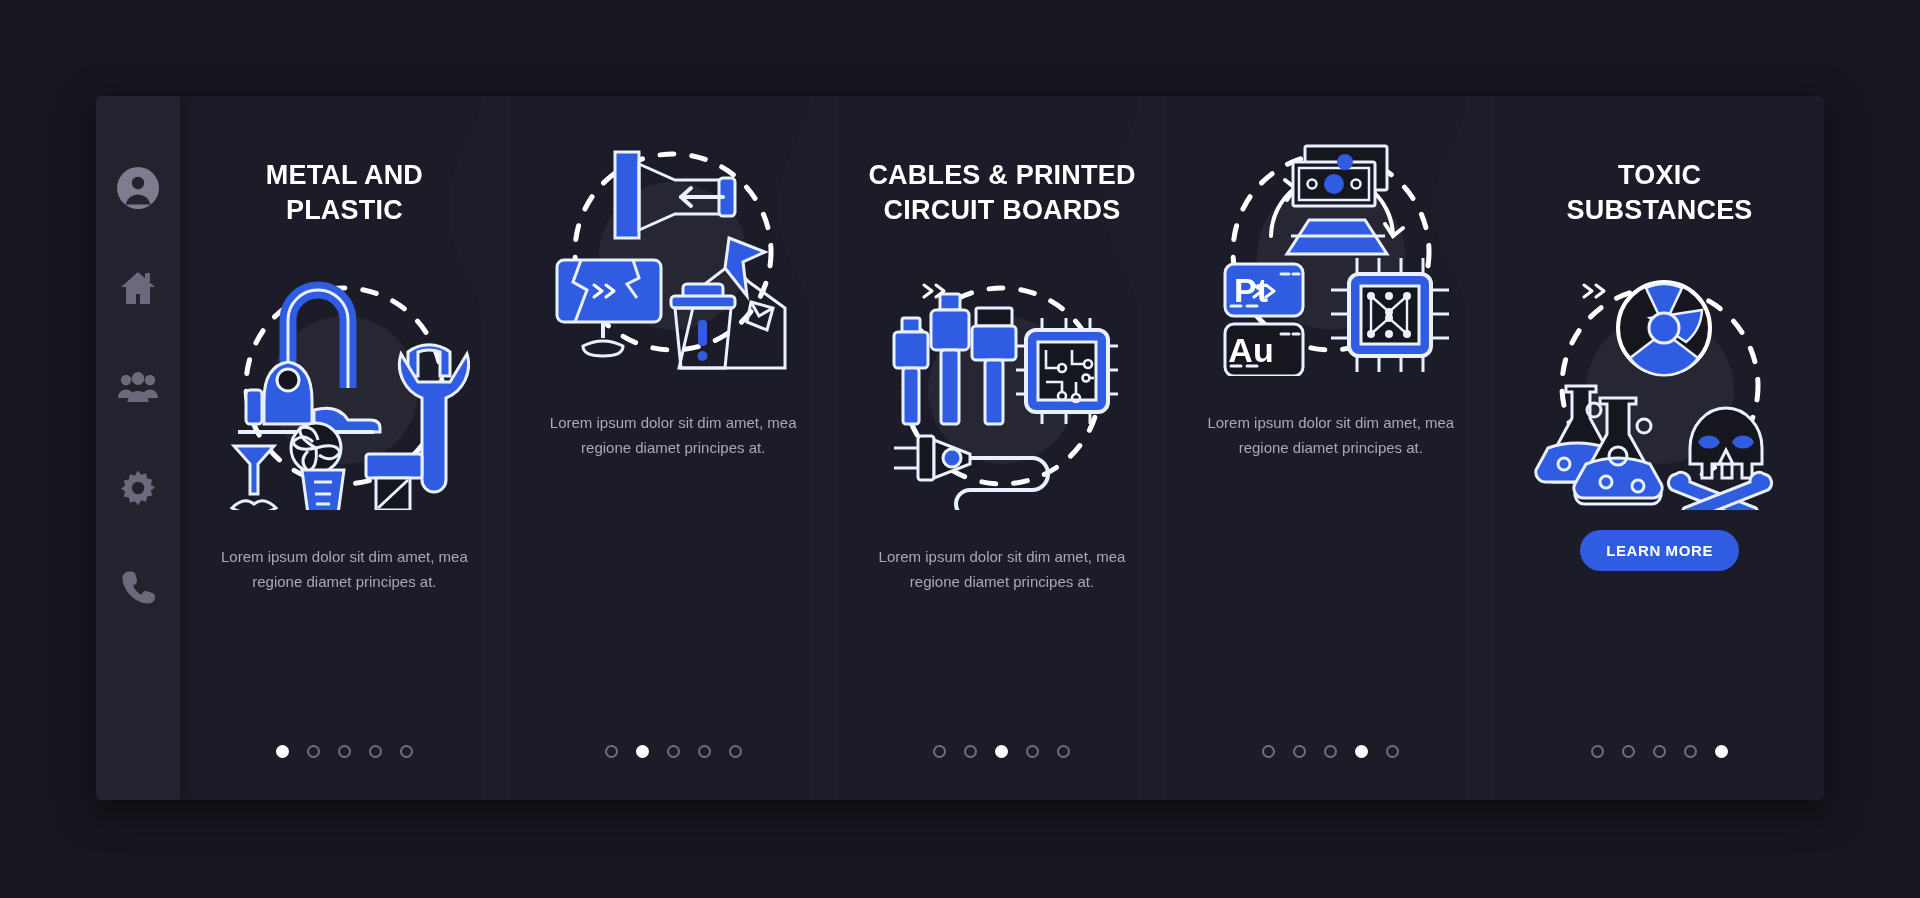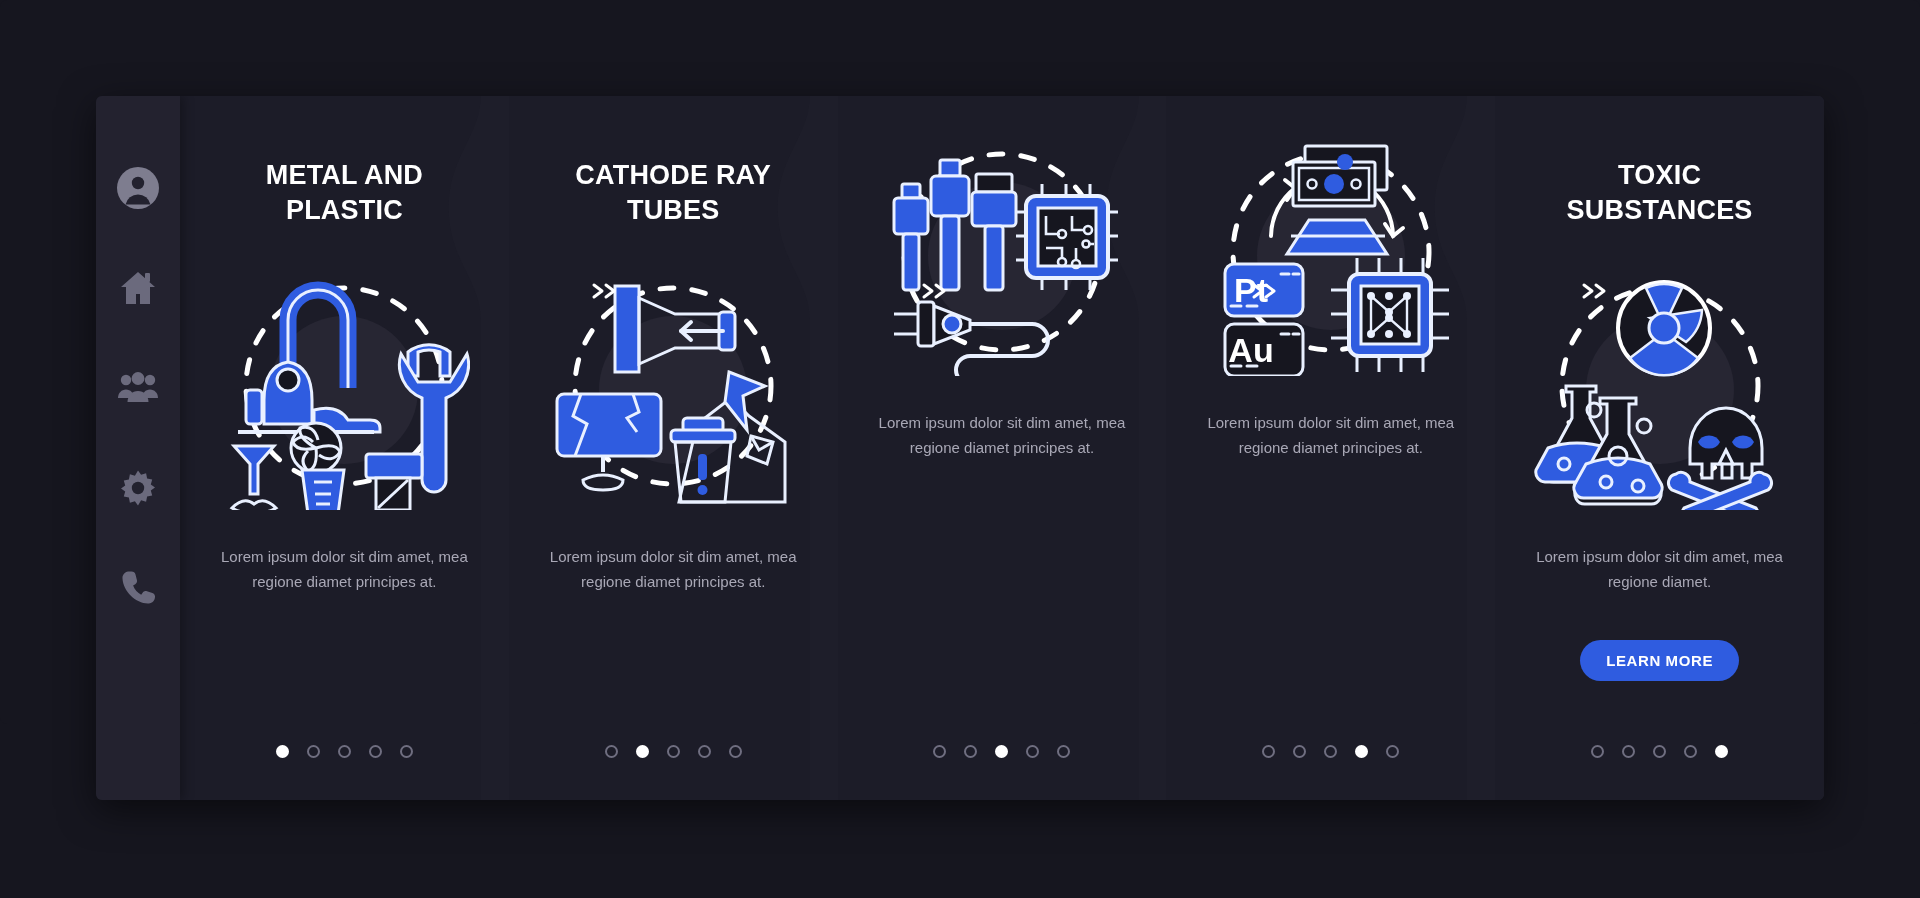--- a/index.html
+++ b/index.html
@@ -282,21 +282,20 @@
         </div>
       </section>
 
       <section class="card">
         <div class="panel">
           <svg viewBox="0 0 328 704" preserveAspectRatio="none">
             <path d="M0 0 H300 C300 40 268 60 268 112 C268 164 300 184 300 224 V704 H0 Z" fill="#1c1c28"></path>
           </svg>
         </div>
         <div class="content">
-          <h2 class="card-title">CATHODE RAY TUBES</h2>
           <div class="illustration">
             <svg viewBox="0 0 252 252">
               <circle cx="126" cy="132" r="74" fill="#272633"></circle>
               <circle cx="126" cy="128" r="98" fill="none" stroke="#ffffff" stroke-width="5" stroke-linecap="round" stroke-dasharray="14 18"></circle>
 
               <path d="M68 28 h24 v86 h-24z" fill="#2f5ce0" stroke="#e9f0ff" stroke-width="3"></path>
               <path d="M92 40 l36 16 h52 v34 h-52 l-36 16z" fill="none" stroke="#e9f0ff" stroke-width="3"></path>
               <rect x="172" y="54" width="16" height="38" rx="4" fill="#2f5ce0" stroke="#e9f0ff" stroke-width="3"></rect>
               <g stroke="#e9f0ff" stroke-width="4" fill="none" stroke-linecap="round" stroke-linejoin="round">
                 <line x1="134" y1="73" x2="176" y2="73"></line>
@@ -332,20 +331,21 @@
         </div>
       </section>
 
       <section class="card">
         <div class="panel">
           <svg viewBox="0 0 328 704" preserveAspectRatio="none">
             <path d="M0 0 H300 C300 40 268 60 268 112 C268 164 300 184 300 224 V704 H0 Z" fill="#1c1c28"></path>
           </svg>
         </div>
         <div class="content">
+          <h2 class="card-title">CABLES &amp; PRINTED CIRCUIT BOARDS</h2>
           <div class="illustration">
             <svg viewBox="0 0 252 252">
               <circle cx="126" cy="132" r="74" fill="#272633"></circle>
               <circle cx="126" cy="128" r="98" fill="none" stroke="#ffffff" stroke-width="5" stroke-linecap="round" stroke-dasharray="14 18"></circle>
 
               <rect x="26" y="60" width="18" height="14" rx="2" fill="#2f5ce0" stroke="#e9f0ff" stroke-width="3"></rect>
               <rect x="18" y="74" width="34" height="36" rx="4" fill="#2f5ce0" stroke="#e9f0ff" stroke-width="3"></rect>
               <rect x="27" y="110" width="16" height="56" rx="3" fill="#2f5ce0" stroke="#e9f0ff" stroke-width="3"></rect>
 
               <rect x="64" y="36" width="20" height="16" rx="2" fill="#2f5ce0" stroke="#e9f0ff" stroke-width="3"></rect>
@@ -538,21 +538,20 @@
               <path d="M164 184 a12 11 0 0 1 22 0 a12 11 0 0 1 -22 0z" fill="#2f5ce0"></path>
               <path d="M198 184 a12 11 0 0 1 22 0 a12 11 0 0 1 -22 0z" fill="#2f5ce0"></path>
               <path d="M192 192 l-7 14 h14z" fill="none" stroke="#e9f0ff" stroke-width="3"></path>
 
               <g fill="#2f5ce0" stroke="#e9f0ff" stroke-width="3">
                 <path d="M142 216 a9 9 0 0 1 14 8 l66 26 a9 9 0 0 1 -6 14 a9 9 0 0 1 -12 -6 l-66 -26 a9 9 0 0 1 4 -16z"></path>
                 <path d="M230 216 a9 9 0 0 0 -14 8 l-66 26 a9 9 0 0 0 6 14 a9 9 0 0 0 12 -6 l66 -26 a9 9 0 0 0 -4 -16z"></path>
               </g>
             </svg>
           </div>
-          <p class="card-body">Lorem ipsum dolor sit dim amet, mea regione diamet.</p>
           <button class="cta">LEARN MORE</button>
         </div>
         <div class="dots">
           <span class="dot"></span>
           <span class="dot"></span>
           <span class="dot"></span>
           <span class="dot"></span>
           <span class="dot active"></span>
         </div>
       </section>

